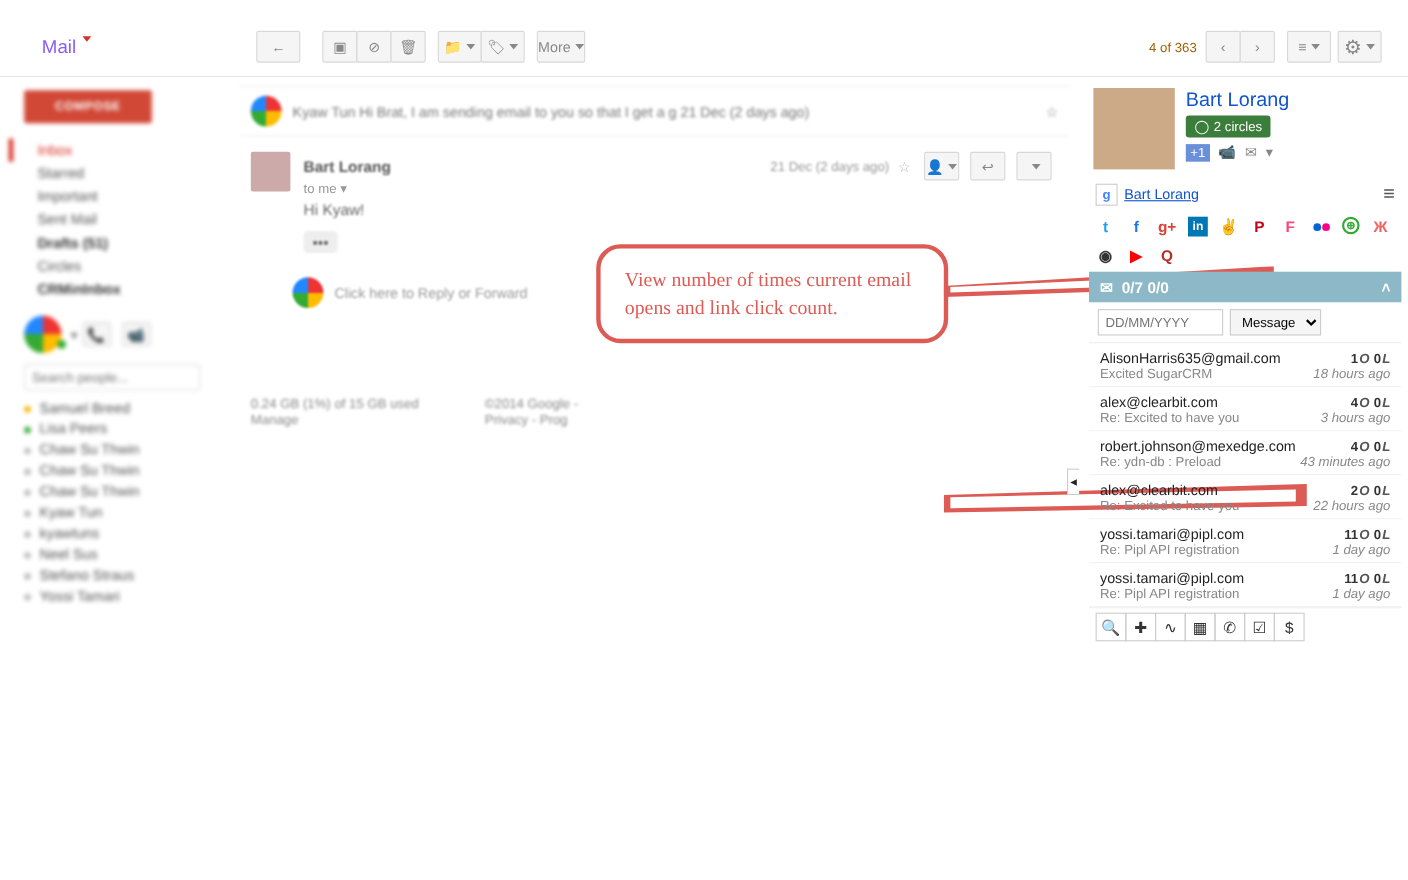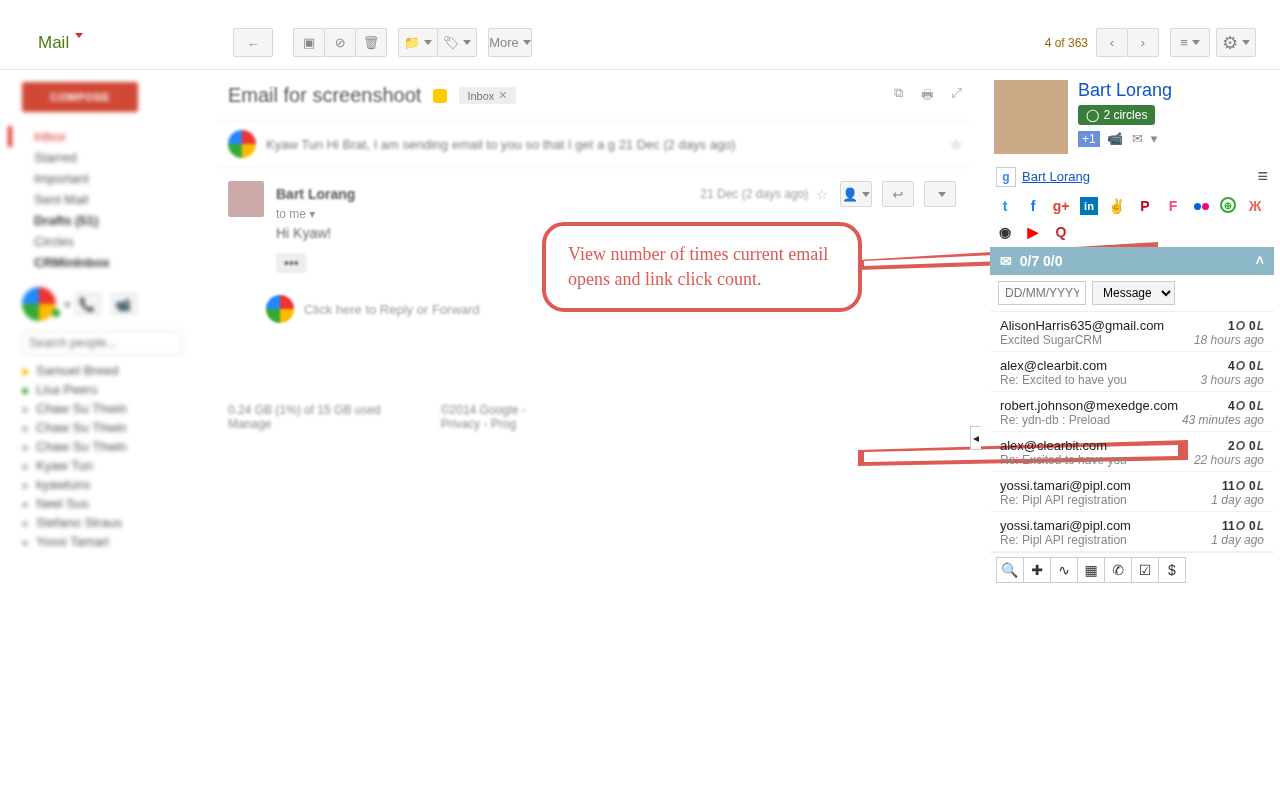--- a/index.html
+++ b/index.html
@@ -4,21 +4,21 @@
 <style>
   * { box-sizing: border-box; margin: 0; padding: 0; }
   body { font-family: Arial, Helvetica, sans-serif; font-size: 13px; color: #222; background: #fff; width: 1280px; height: 800px; overflow: hidden; position: relative; }
   .blur { filter: blur(2px); color: #999; }
 
   
   .topband { height: 18px; background: #fff; border-bottom: 0; position: relative; }
 
   
   .toolbar { display: flex; align-items: center; padding: 6px 18px 8px 38px; border-bottom: 1px solid #e5e5e5; height: 52px; }
-  .mail-label { color: #4d7c0f; font-size: 17px; font-weight: 400; display: flex; align-items: flex-start; gap: 6px; }
+  .mail-label { color: #8b5cf6; font-size: 17px; font-weight: 400; display: flex; align-items: flex-start; gap: 6px; }
   .mail-label .caret { width: 0; height: 0; border-left: 4px solid transparent; border-right: 4px solid transparent; border-top: 5px solid #d93025; }
   .tb-gap { flex: 1; }
   .btn { border: 1px solid #d8d8d8; background: #f5f5f5; height: 29px; min-width: 40px; border-radius: 2px; display: inline-flex; align-items: center; justify-content: center; margin-right: 6px; color: #888; }
   .btn-group { display: inline-flex; margin-right: 12px; }
   .btn-group .btn { margin-right: -1px; }
   .btn.small { min-width: 32px; }
   .btn .caret { width:0;height:0;border-left:4px solid transparent;border-right:4px solid transparent;border-top:5px solid #888; margin-left:4px;}
   .counter { font-size: 12px; color: #a16207; margin: 0 8px; }
   .gear { font-size: 18px; color: #888; }
 
@@ -83,21 +83,21 @@
   .social-icons { display:flex; flex-wrap:wrap; gap:8px 10px; padding:6px 6px; font-size:16px; }
   .si { width:18px;height:18px; display:inline-flex;align-items:center;justify-content:center;font-size:14px;font-weight:bold;}
   .si.tw{color:#1da1f2;} .si.fb{color:#1877f2;} .si.gp{color:#db4437;} .si.li{background:#0077b5;color:#fff;font-size:11px;} .si.ab{color:#8bc34a;} .si.pi{color:#bd081c;} .si.fs{color:#f94877;} .si.fl{display:inline-flex;gap:1px;} .si.gl{color:#3a3;border:2px solid #3a3;border-radius:50%;width:16px;height:16px;font-size:10px;}
   .si.kl{color:#e66;font-weight:bold;} .si.gh{color:#333;} .si.yt{color:#f00;} .si.qu{color:#b92b27;}
 
   .login-row { display:flex; align-items:center; gap:6px; padding:4px 6px; font-size:12px; color:#555; border-top:1px solid #eee;}
   .tabber { position:absolute; left:-14px; top:356px; background:#fff; border:1px solid #ccc; border-right:none; padding:4px 2px; font-size:12px; cursor:pointer;}
   .track-head { background:#8db8c8; color:#fff; padding:6px 10px; display:flex; align-items:center; gap:8px; font-size:14px; font-weight:bold;}
   .track-head .chev { margin-left:auto; cursor:pointer;}
   .track-filter { background:#fff; padding:6px 8px; display:flex; gap:6px; border-bottom:1px solid #eee;}
-  .tf-in { border:1px solid #ccc; padding:3px 6px; font-size:12px; color:#888; width:88px;}
+  .tf-in { border:1px solid #ccc; padding:3px 6px; font-size:12px; color:#888; width:114px;}
   .tf-sel { border:1px solid #ccc; padding:3px 6px; font-size:12px; background:#f5f5f5;}
   .tlist { }
   .titem { padding:6px 10px 4px; border-bottom:1px solid #f2f2f2;}
   .trow1 { display:flex; align-items:center; }
   .temail { color:#222; font-size:13px;}
   .tstats { margin-left:auto; display:flex; gap:4px; font-size:12px; color:#333;}
   .tstats b{font-style:normal;}
   .tstats .o::after{content:'O'; font-style:italic; font-weight:bold; color:#555; margin-left:1px;}
   .tstats .l::after{content:'L'; font-style:italic; font-weight:bold; color:#555; margin-left:1px;}
   .trow2 { display:flex; font-size:12px; color:#888;}
@@ -174,33 +174,20 @@
           <li>Kyaw Tun</li>
           <li>kyawtuns</li>
           <li>Neel Sus</li>
           <li>Stefano Straus</li>
           <li>Yossi Tamari</li>
         </ul>
     </div>
   </aside>
 
   <section class="content">
-    <div class="subject-row">
-      <span class="subject">Email for screenshoot</span>
-      <span class="yellow-dot"></span>
-      <span class="chip">
-          <span>Inbox</span>
-          <span class="x">✕</span>
-        </span>
-      <div class="msg-actions">
-        <span>⧉</span>
-        <span>🖶</span>
-        <span>⤢</span>
-      </div>
-    </div>
     <div class="thread-line">
       <div class="ring-icon"></div>
       <span style="flex:1;">Kyaw Tun   Hi Brat, I am sending email to you so that I get a g   21 Dec (2 days ago)</span>
       <span>☆</span>
     </div>
     <div class="msg">
       <div class="av"></div>
       <div style="flex:1;">
         <div class="msg-head">
           <span class="msg-name">Bart Lorang</span>

